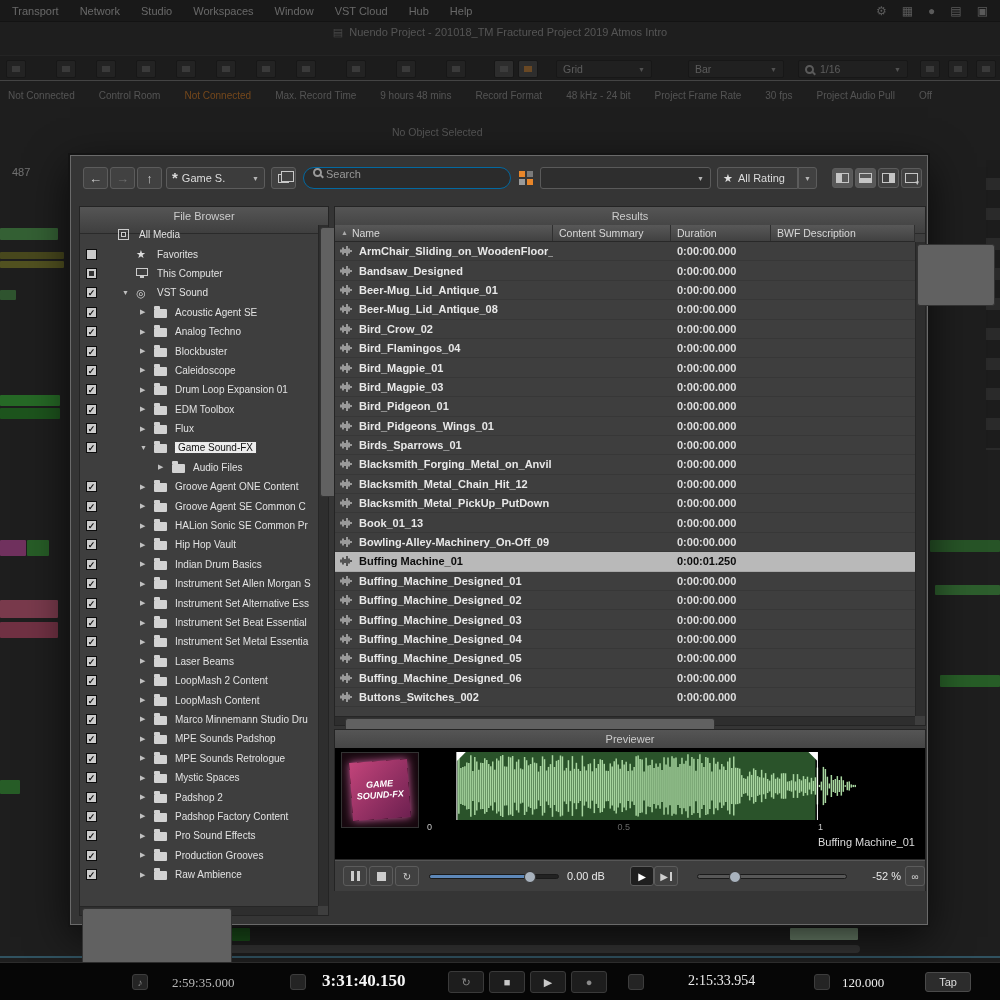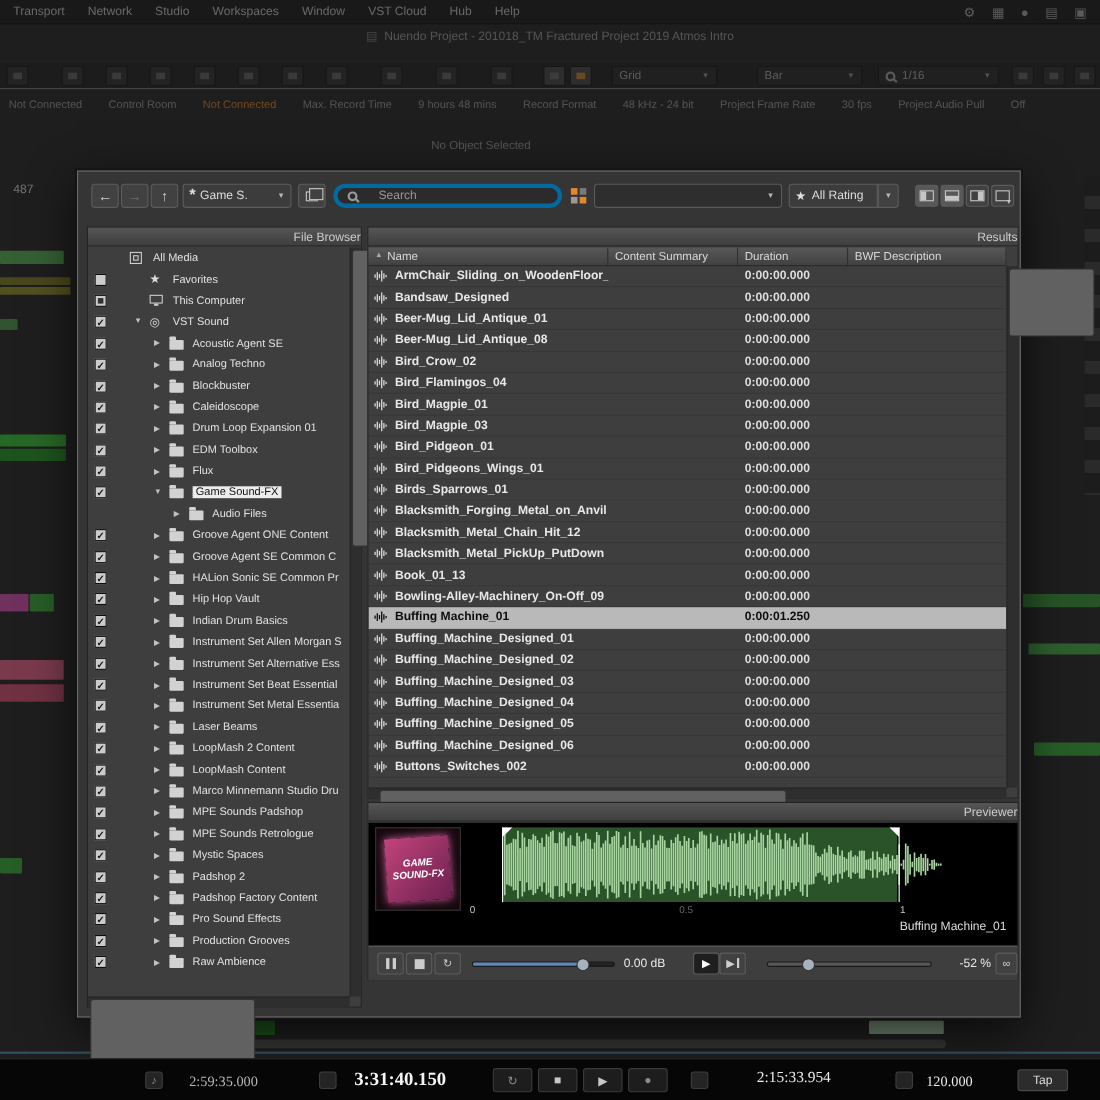--- a/index.html
+++ b/index.html
@@ -37,41 +37,41 @@
 .btn{position:absolute;display:flex;align-items:center;justify-content:center;background:#414141;border:1px solid #5c5c5c;border-radius:3px;color:#cfcfcf;cursor:default}
 .nav{top:11px;width:25px;height:22px;font-size:13px}
 .nav .dim{color:#6f6f6f}
 .preset{position:absolute;left:95px;top:11px;width:99px;height:22px;background:#3c3c3c;border:1px solid #5c5c5c;border-radius:3px;display:flex;align-items:center;padding:0 5px;gap:4px;color:#ddd;font-size:11px}
 .star-plus{font-size:15px;line-height:10px;color:#ddd;font-weight:bold}
 .dd-arrow{font-size:7px;color:#b5b5b5}
 .preset .dd-arrow{margin-left:auto}
 .pages-btn{left:200px;top:11px;width:25px;height:22px}
 .pages{width:11px;height:9px;border:1px solid #c8c8c8;background:#414141;position:relative}
 .pages::after{content:"";position:absolute;left:2px;top:-4px;width:11px;height:9px;border:1px solid #c8c8c8;background:#414141}
-.search{position:absolute;left:232px;top:11px;width:208px;height:22px;background:#2b2b2b;border:4px solid #0369a1;border-radius:11px;display:flex;align-items:center;padding:0 9px;gap:19px}
+.search{position:absolute;left:232px;top:11px;width:208px;height:22px;background:#2b2b2b;border:1px solid #0369a1;border-radius:11px;display:flex;align-items:flex-start;padding:0 9px;gap:4px}
 .mag{width:9px;height:9px;border:2px solid #9a9a9a;border-radius:50%;position:relative;flex:0 0 9px}
 .mag::after{content:"";position:absolute;width:5px;height:2px;background:#9a9a9a;transform:rotate(45deg);right:-4px;bottom:-2px}
 .search-input{flex:1;background:transparent;border:none;outline:none;color:#cfcfcf;font-size:11px;font-family:"Liberation Sans",sans-serif}
 .search-input::placeholder{color:#989898}
 .mb-logo{position:absolute;left:447px;top:14px;width:16px;height:16px;display:block}
 .filter-dd{position:absolute;left:469px;top:11px;width:171px;height:22px;background:#2e2e2e;border:1px solid #5a5a5a;border-radius:3px;display:flex;align-items:center;justify-content:flex-end;padding:0 6px}
 .rating{position:absolute;left:646px;top:11px;width:81px;height:22px;background:#3c3c3c;border:1px solid #5c5c5c;border-radius:3px 0 0 3px;display:flex;align-items:center;gap:5px;padding:0 5px;color:#ddd;font-size:11px;overflow:hidden;white-space:nowrap}
 .star-ic{color:#e0e0e0;font-size:11px}
 .rating-dd{left:727px;top:11px;width:19px;height:22px;border-radius:0 3px 3px 0}
 .layout-group{position:absolute;right:5px;top:12px;display:flex;gap:2px}
 .lt-btn{position:relative;width:21px;height:20px}
 .lt-btn.active{background:#585858}
 .lt{display:block;width:13px;height:10px;border:1px solid #c5c5c5;position:relative}
 .lt-left::before{content:"";position:absolute;left:0;top:0;bottom:0;width:5px;background:#c5c5c5}
 .lt-bottom::before{content:"";position:absolute;left:0;right:0;bottom:0;height:4px;background:#c5c5c5}
 .lt-right::before{content:"";position:absolute;right:0;top:0;bottom:0;width:5px;background:#c5c5c5}
 .lt-menu::after{content:"▾";position:absolute;right:-2px;bottom:-5px;font-size:7px;color:#c5c5c5}
 
 .panel{position:absolute;background:#3e3e3e;border:1px solid #242424}
-.panel-title{height:17px;background:linear-gradient(#555,#3f3f3f);border-bottom:1px solid #2a2a2a;color:#cccccc;font-size:11px;text-align:right;line-height:18px}
+.panel-title{height:27px;background:linear-gradient(#555,#3f3f3f);border-bottom:1px solid #2a2a2a;color:#cccccc;font-size:11px;text-align:center;line-height:18px}
 
 
 .fb-panel{left:8px;top:50px;width:250px;height:710px}
 .tree{position:absolute;left:0;top:18px;right:10px;bottom:9px;overflow:hidden}
 .tree-row{display:flex;align-items:center;height:19.4px;padding-left:6px;white-space:nowrap}
 .cb{flex:0 0 11px;width:11px;height:11px;background:#cbcbcb;border:1px solid #0d0d0d;font-size:9px;line-height:10px;text-align:center;color:#111;font-weight:bold;margin-right:7px;position:relative}
 .cb-none{visibility:hidden}
 .cb-partial::after{content:"";position:absolute;left:2px;top:2px;width:5px;height:5px;background:#333}
 .indent{flex:0 0 auto}
 .arrow{flex:0 0 14px;font-size:7px;color:#c0c0c0}

